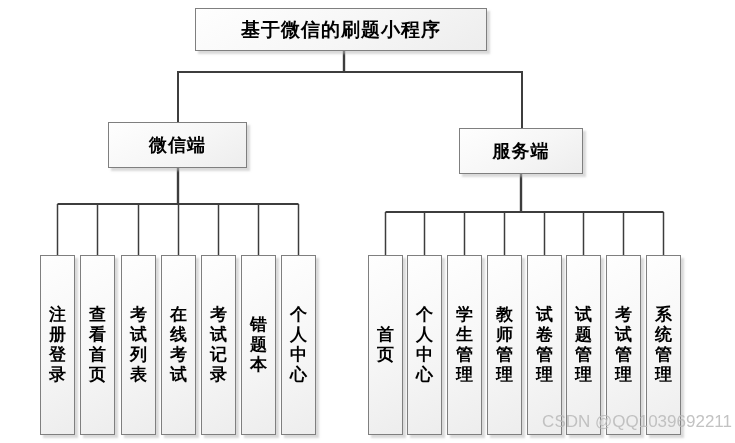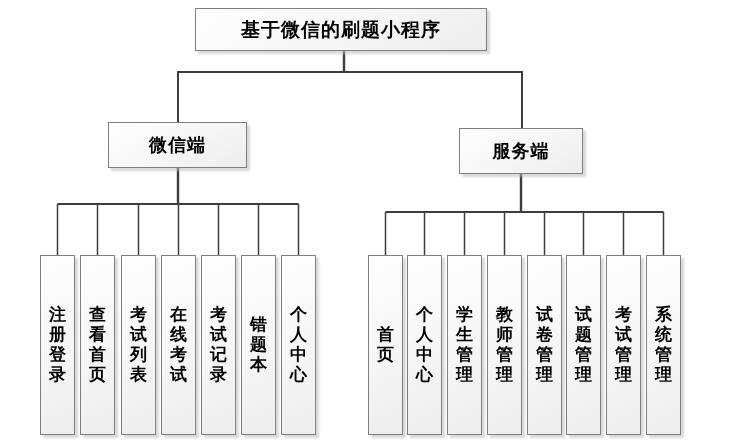--- a/index.html
+++ b/index.html
@@ -193,14 +193,15 @@
 管
 理</span>
   </div>
   <div class="node leaf rf7">
     <span class="vtext">系
 统
 管
 理</span>
   </div>
 
+  <div id="watermark">CSDN @QQ1039692211</div>
 
 </div>
 
 </body></html>

